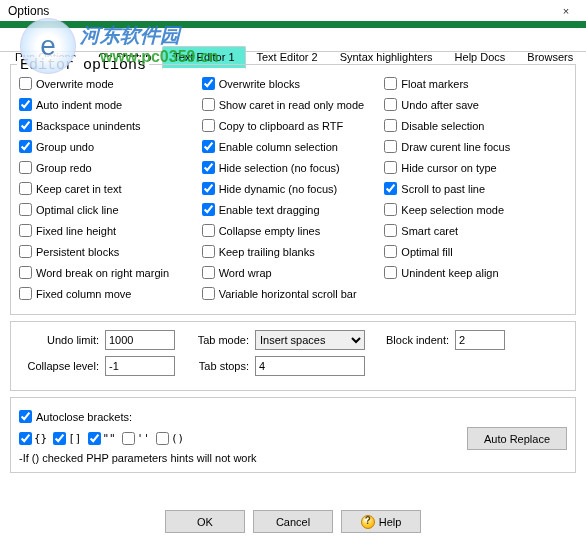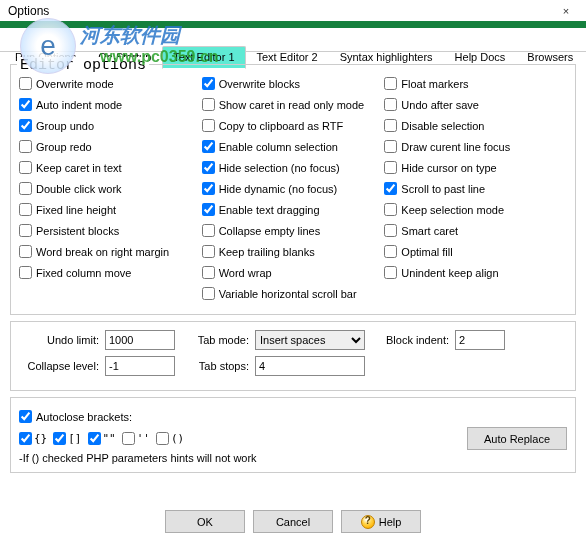--- a/index.html
+++ b/index.html
@@ -69,33 +69,37 @@
           <label class="check">
             <input type="checkbox" style="">
             <span>Overwrite mode</span>
           </label>
           <label class="check">
             <input type="checkbox" checked="" style="">
             <span>Auto indent mode</span>
           </label>
           <label class="check">
             <input type="checkbox" checked="" style="">
+            <span>Backspace unindents</span>
+          </label>
+          <label class="check">
+            <input type="checkbox" checked="" style="">
             <span>Group undo</span>
           </label>
           <label class="check">
             <input type="checkbox" style="">
             <span>Group redo</span>
           </label>
           <label class="check">
             <input type="checkbox" style="">
             <span>Keep caret in text</span>
           </label>
           <label class="check">
             <input type="checkbox" style="">
-            <span>Double click work</span>
+            <span>Optimal click line</span>
           </label>
           <label class="check">
             <input type="checkbox" style="">
             <span>Fixed line height</span>
           </label>
           <label class="check">
             <input type="checkbox" style="">
             <span>Persistent blocks</span>
           </label>
           <label class="check">

